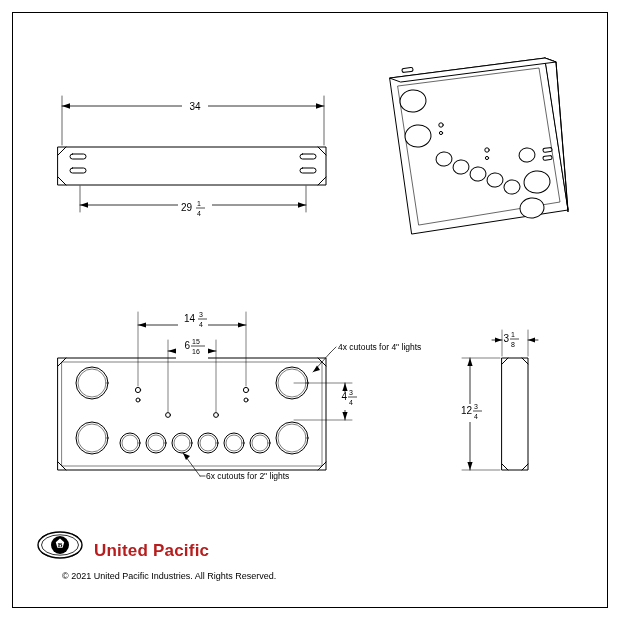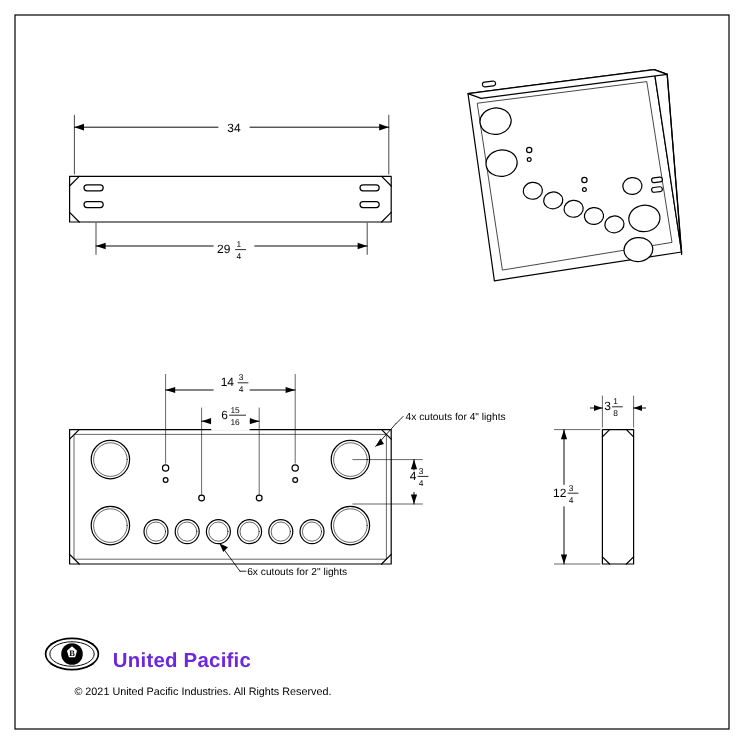--- a/index.html
+++ b/index.html
@@ -50,21 +50,21 @@
   .frac-num, .frac-den {
     font-family: "Liberation Sans", sans-serif;
     font-size: 7px;
     fill: #000000;
   }
   .brand-name {
     position: absolute;
     font-family: "Liberation Sans", sans-serif;
     font-size: 17px;
     font-weight: bold;
-    color: #6d28d9;
+    color: #b91c1c;
     letter-spacing: 0.2px;
   }
   .copyright {
     position: absolute;
     font-family: "Liberation Sans", sans-serif;
     font-size: 9px;
     color: #000000;
     margin-left: 28px;
   }
   .logo-wrap {

